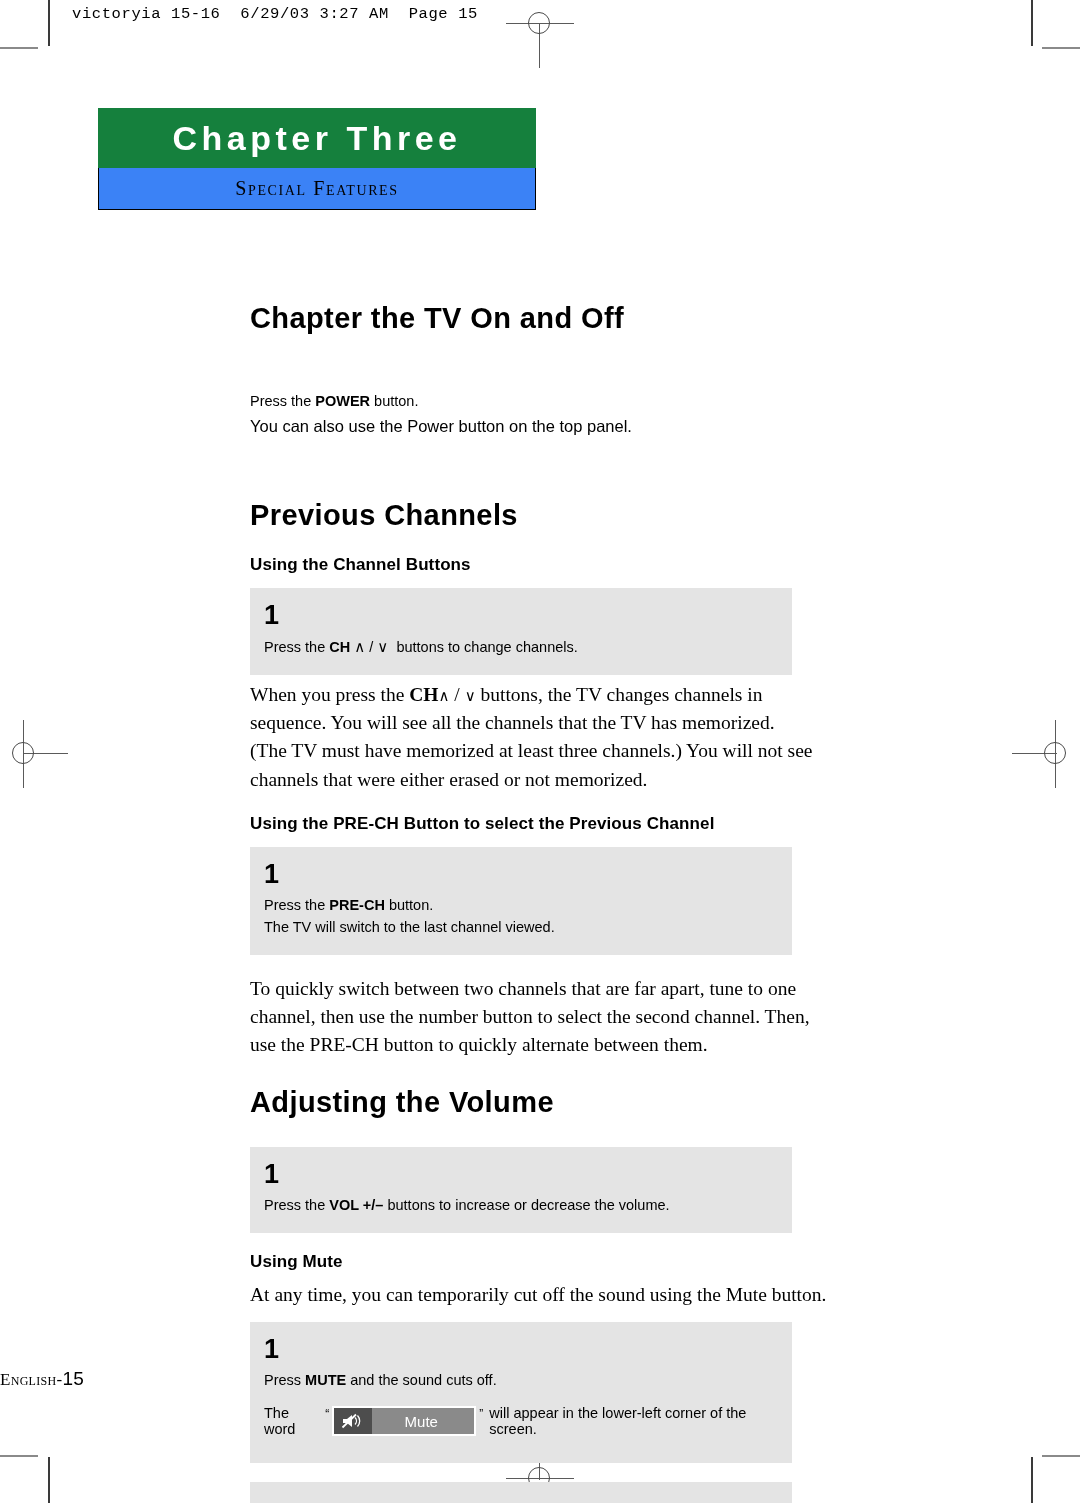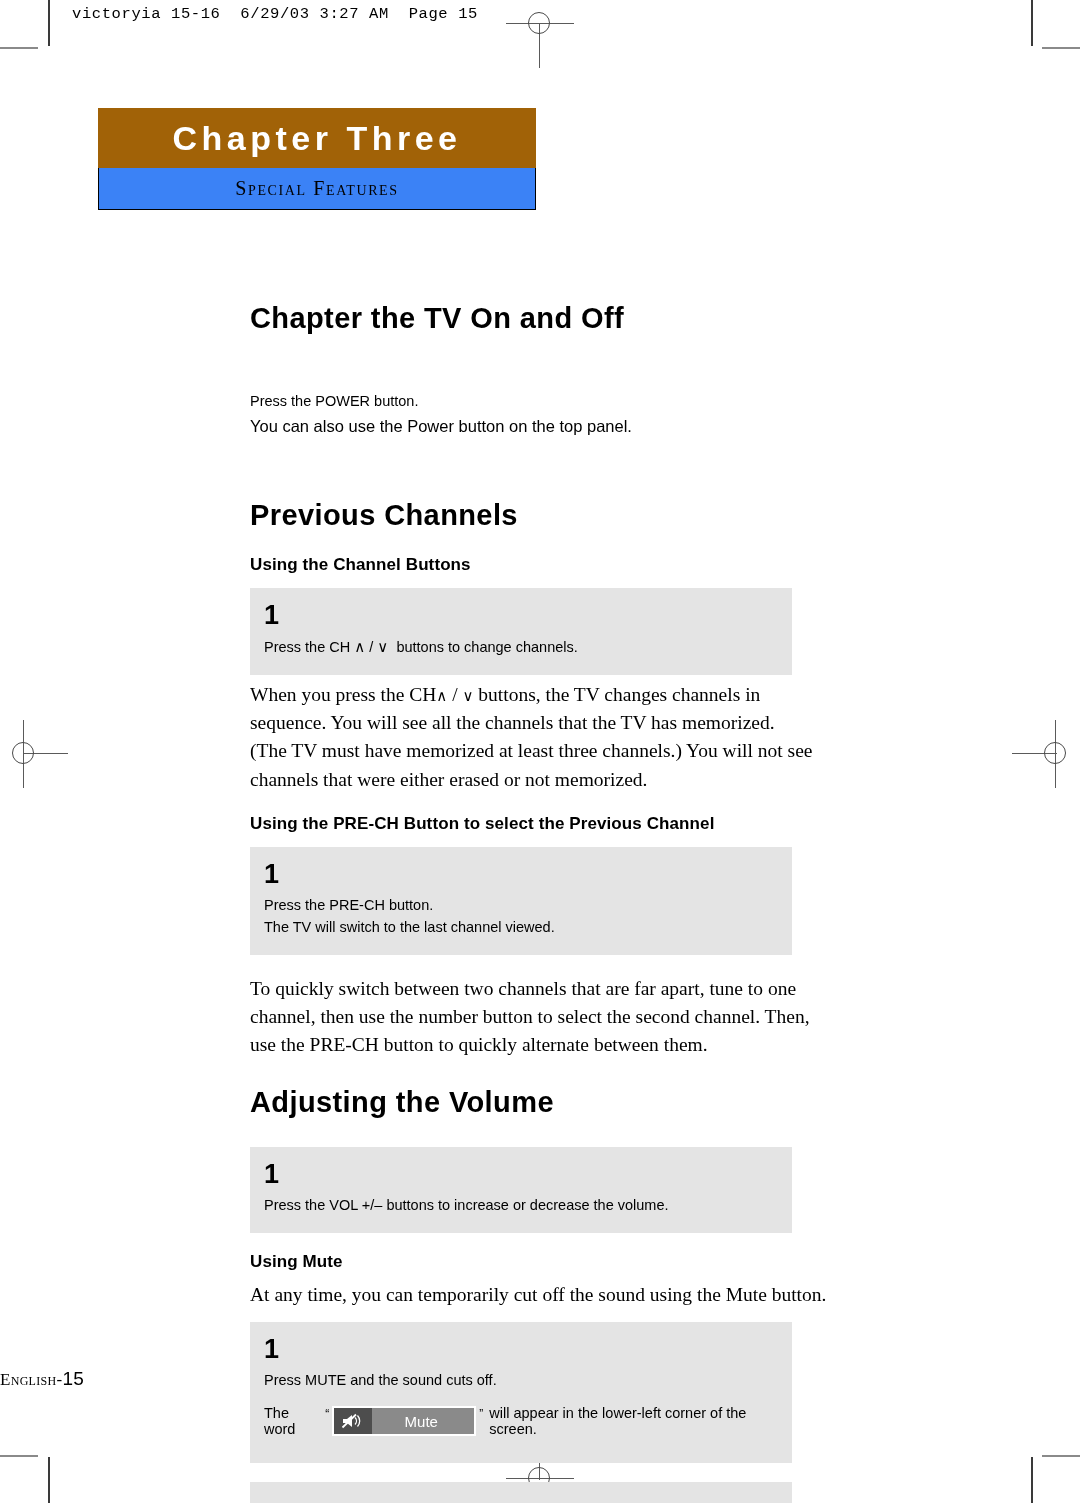--- a/index.html
+++ b/index.html
@@ -78,21 +78,21 @@
   }
 
   
   .chapter-block {
     position: absolute;
     left: 98px;
     top: 108px;
     width: 438px;
   }
   .chapter-bar {
-    background: #a16207;
+    background: #15803d;
     height: 60px;
     display: flex;
     align-items: center;
     justify-content: center;
   }
   .chapter-title {
     color: #ffffff;
     font-size: 34px;
     font-weight: bold;
     letter-spacing: 4.5px;
@@ -223,21 +223,21 @@
     font-size: 17px;
     font-variant: small-caps;
     letter-spacing: 0.3px;
   }
   .footer .pg {
     font-size: 19px;
     letter-spacing: 0.2px;
   }
 
   .chev { font-size: 15px; }
-  .bold { font-weight: normal; }
+  .bold { font-weight: bold; }
 </style>
 </head>
 <body>
 
 <div id="page">
 
   <div class="trim-line" style="left:48px; top:0; width:1.5px; height:46px;"></div>
   <div class="trim-line" style="left:1031px; top:0; width:1.5px; height:46px;"></div>
   <div class="trim-line" style="left:48px; top:1457px; width:1.5px; height:46px;"></div>
   <div class="trim-line" style="left:1031px; top:1457px; width:1.5px; height:46px;"></div>

